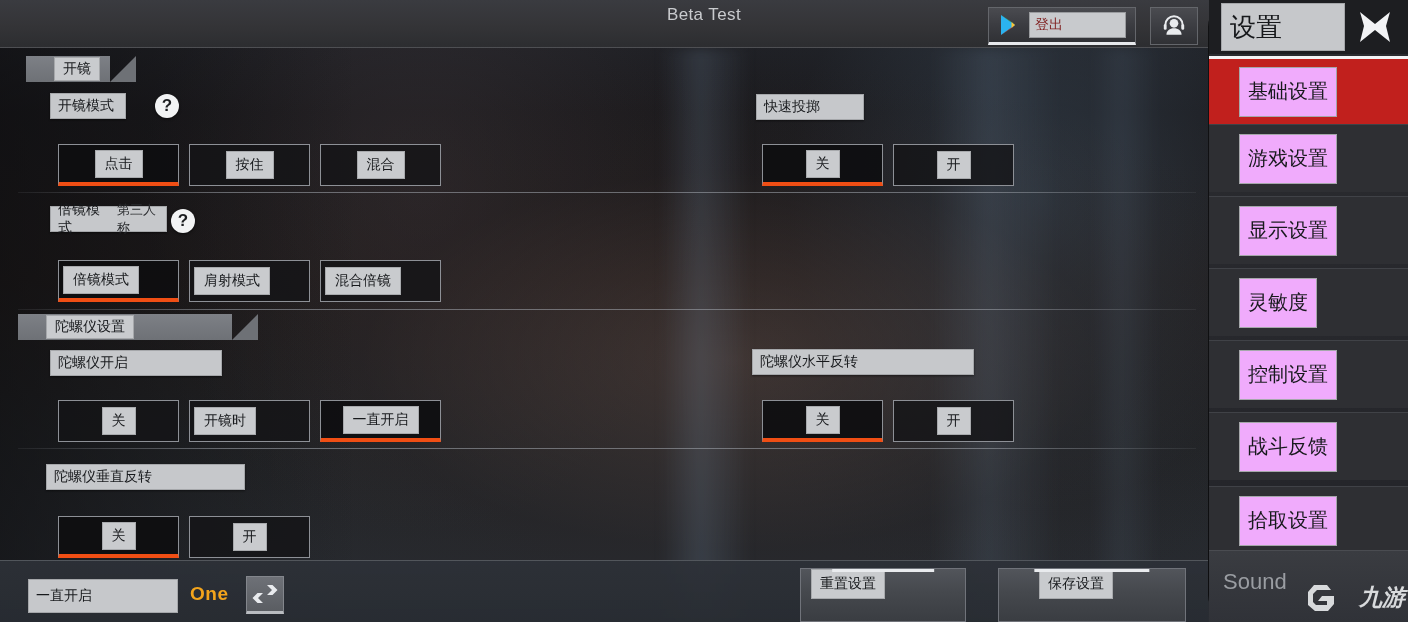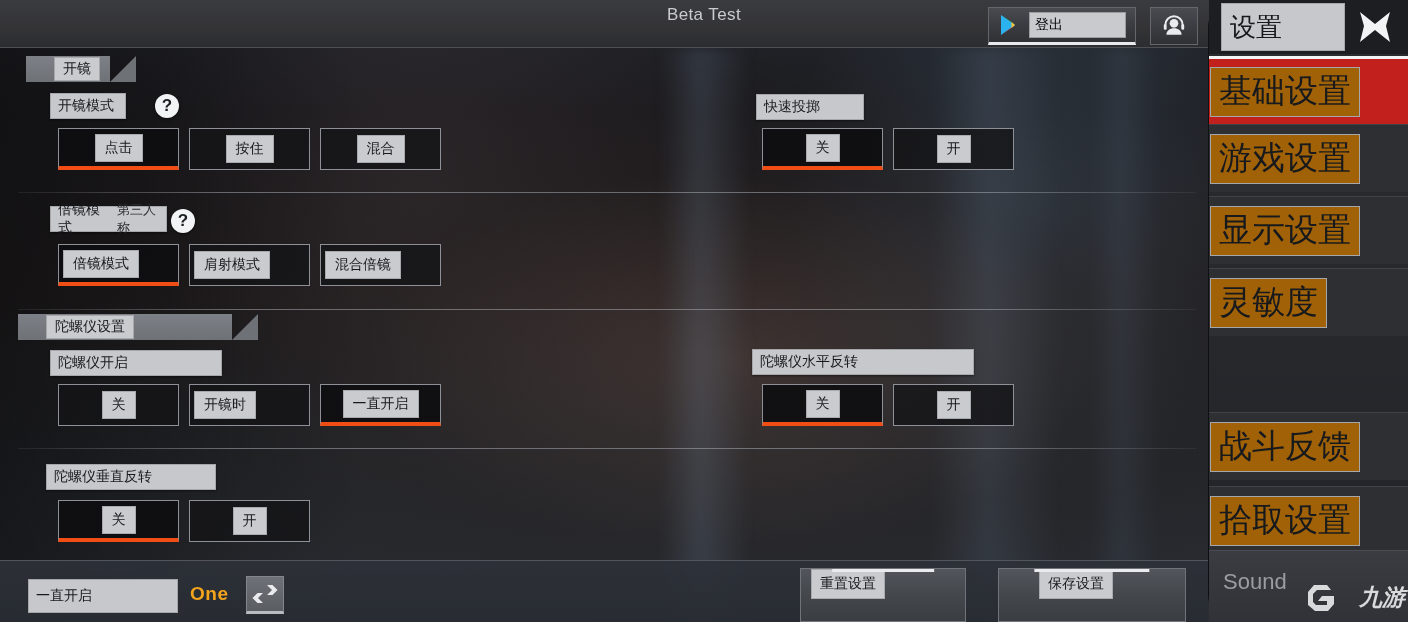--- a/index.html
+++ b/index.html
@@ -58,21 +58,21 @@
     border: 1px solid #64666b;
     border-bottom: 3px solid #e7e9ec;
     display: flex; align-items: center;
   }
   .play-tri { margin-left: 8px; width: 26px; height: 24px; }
   .acct-chip {
     margin-left: 6px;
     width: 97px; height: 26px;
     background: #c8cacd;
     border: 1px solid #9a9c9f;
-    color: #000000;
+    color: #7f1d1d;
     font-size: 14px;
     display: flex; align-items: center;
     padding-left: 5px;
   }
   .support-btn {
     position: absolute; left: 1150px; top: 7px;
     width: 48px; height: 38px;
     background: linear-gradient(180deg, #4a4b50 0%, #3b3c41 55%, #303135 100%);
     border: 1px solid #64666b;
     display: flex; align-items: center; justify-content: center;
@@ -127,21 +127,21 @@
     font-size: 17px; font-weight: bold;
     display: flex; align-items: center; justify-content: center;
     box-shadow: 0 1px 3px rgba(0,0,0,.6);
   }
 
   
   .opt {
     position: absolute; height: 42px;
     background: rgba(20,20,23,0.80);
     border: 1px solid #8d9096;
-    display: flex; align-items: center; justify-content: center;
+    display: flex; align-items: center; justify-content: center; margin-top: 16px;
   }
   .opt.sel { border-bottom: 4px solid #f04e14; background: rgba(14,14,16,0.92); }
   .opt.left-al { justify-content: flex-start; }
   .opt-chip {
     background: #c9cbce; border: 1px solid #a8aaad;
     color: #17191c; font-size: 14px;
     padding: 4px 9px;
     white-space: nowrap;
   }
   .opt.left-al .opt-chip { margin-left: 4px; }
@@ -218,24 +218,24 @@
     position: absolute; left: 0; width: 200px; height: 68px;
     background: #2e2f33;
     border-top: 1px solid #404247;
     display: flex; align-items: center;
   }
   .sb-item.active {
     background: #c1201d;
     border-top: 3px solid #f3f4f6;
   }
   .sb-chip {
-    margin-left: 1px;
+    margin-left: 30px;
     height: 50px; padding: 0 8px;
-    background: #a16207; border: 1px solid #a5a7aa;
-    color: #17191c; font-size: 33px;
+    background: #f0abfc; border: 1px solid #a5a7aa;
+    color: #17191c; font-size: 20px;
     display: flex; align-items: center;
     white-space: nowrap;
   }
   .sb-foot {
     position: absolute; left: 0; bottom: 0; width: 200px; height: 72px;
     background: linear-gradient(180deg, #3a3c41 0%, #303238 100%);
     border-top: 1px solid #4a4c51;
   }
   .sb-foot-text {
     position: absolute; left: 14px; top: 18px;
@@ -354,21 +354,21 @@
   </div>
   <div class="opt sel" style="left:762px; top:384px; width:121px;">
     <div class="opt-chip">关</div>
   </div>
   <div class="opt" style="left:893px; top:384px; width:121px;">
     <div class="opt-chip">开</div>
   </div>
 
   <div class="hline" style="top:448px;"></div>
 
-  <div class="row-label" style="left:46px; top:464px; width:170px;text-align:center;">
+  <div class="row-label" style="left:46px; top:464px; width:199px;text-align:center;">
     <span>陀螺仪垂直反转</span>
   </div>
   <div class="opt sel" style="left:58px; top:500px; width:121px;">
     <div class="opt-chip">关</div>
   </div>
   <div class="opt" style="left:189px; top:500px; width:121px;">
     <div class="opt-chip">开</div>
   </div>
 
   <div class="bottom-bar">
@@ -404,20 +404,23 @@
       </div>
     <div class="sb-item" style="top:124px;">
         <div class="sb-chip">游戏设置</div>
       </div>
     <div class="sb-item" style="top:196px;">
         <div class="sb-chip">显示设置</div>
       </div>
     <div class="sb-item" style="top:268px;">
         <div class="sb-chip">灵敏度</div>
       </div>
+    <div class="sb-item" style="top:340px;">
+        <div class="sb-chip">控制设置</div>
+      </div>
     <div class="sb-item" style="top:412px;">
         <div class="sb-chip">战斗反馈</div>
       </div>
     <div class="sb-item" style="top:486px;">
         <div class="sb-chip">拾取设置</div>
       </div>
 
     <div class="sb-foot">
       <div class="sb-foot-text">Sound</div>
       <div class="watermark">

